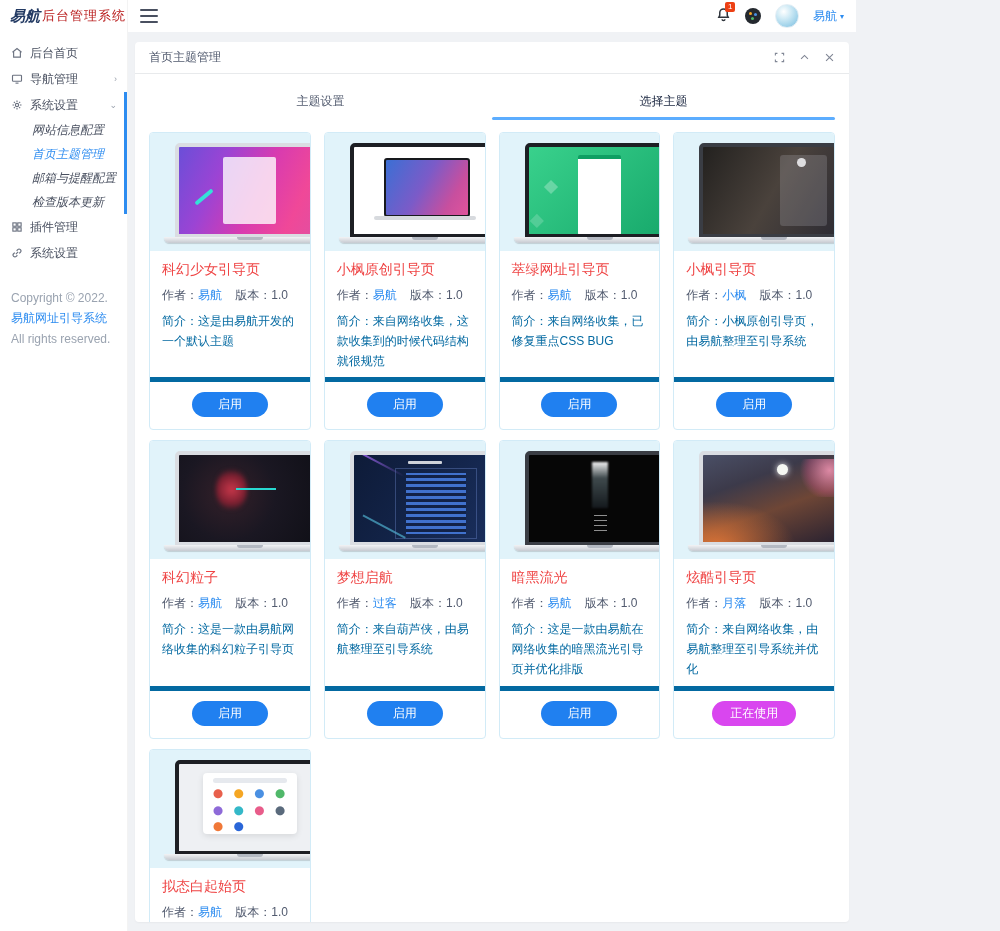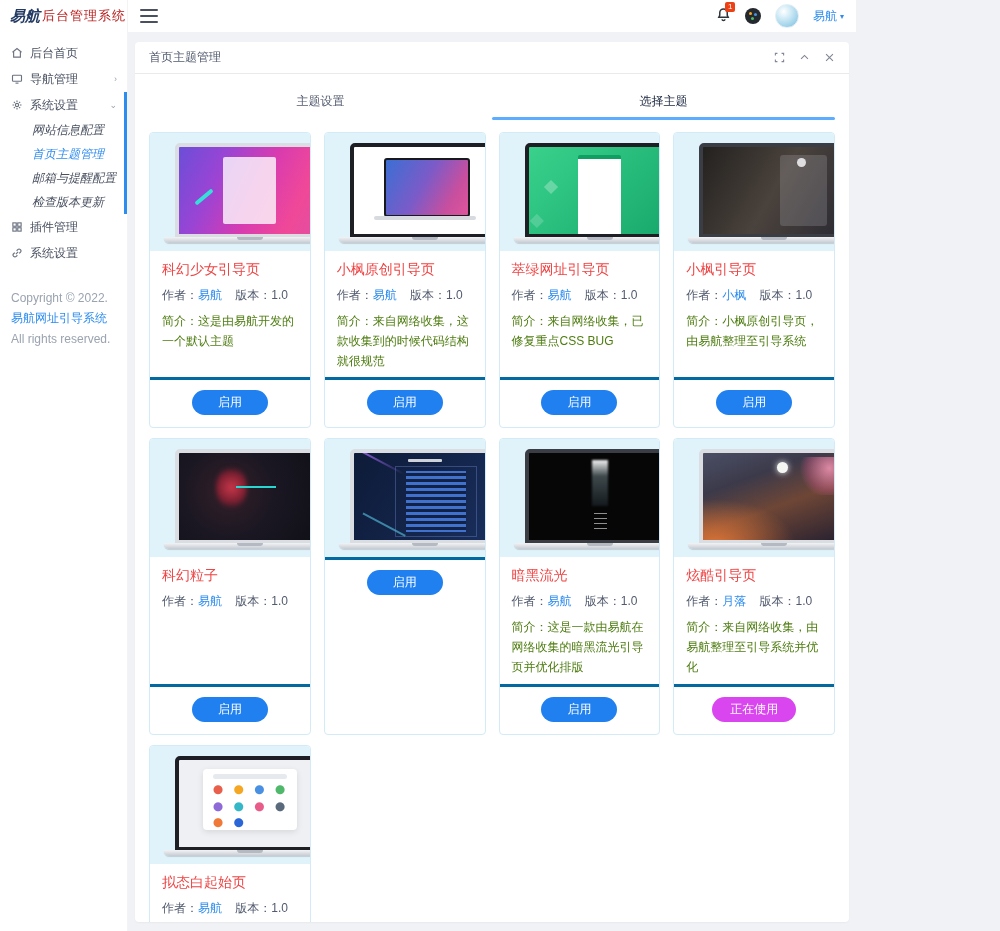--- a/index.html
+++ b/index.html
@@ -120,22 +120,22 @@
       radial-gradient(circle at 82% 62%, #5a6a7c 4px, transparent 5px),
       radial-gradient(circle at 16% 88%, #f07838 4px, transparent 5px),
       radial-gradient(circle at 38% 88%, #2a66d8 4px, transparent 5px); }
   .scr-t9::before { content:""; position:absolute; left:24%; top:16%; width:52%; height:5px; background:#e6e9ee; border-radius:3px; z-index:1; }
 
   
   .info { padding:10px 12px 6px 12px; flex:1; }
   .t-name { font-size:14px; color:#ef4444; margin-bottom:8px; }
   .t-meta { margin-bottom:8px; color:#515a6e; }
   .t-meta a.author { color:#2d8cf0; text-decoration:none; margin-right:10px; }
-  .t-desc { line-height:1.65; color:#4d7c0f; }
-  .actions { border-top:3px solid #0369a1; padding:10px 0 12px 0; text-align:center; }
+  .t-desc { line-height:1.65; color:#0369a1; }
+  .actions { border-top:5px solid #0369a1; padding:10px 0 12px 0; text-align:center; }
   .apply-btn { display:inline-block; min-width:76px; height:25px; padding:0 18px; background:#2080f0; color:#fff; border:none; border-radius:13px; font-size:12px; cursor:pointer; font-family:inherit; }
   .apply-btn.in-use { background:#d946ef; }
 </style>
 </head>
 <body>
 
 <div class="app">
 
   <aside class="sidebar">
     <div class="logo">
@@ -345,35 +345,48 @@
         <div class="screen scr-t5"></div>
         <div class="base"></div>
       </div>
     </div>
     <div class="info">
       <div class="t-name">科幻粒子</div>
       <div class="t-meta">
         <span class="lbl">作者：</span><a href="#" class="author">易航</a>
         <span class="lbl">版本：</span><span class="ver-val">1.0</span>
       </div>
+      <div class="t-desc">
+        <span class="d-lbl">简介：</span><span class="d-val">这是一款由易航网络收集的科幻粒子引导页</span>
+      </div>
     </div>
     <div class="actions">
       <button class="apply-btn">启用</button>
     </div>
   </div>
 
   <div class="theme-card bz-silver">
     <div class="preview">
       <div class="laptop">
         <div class="screen scr-t6">
                       <i class="deco"></i>
                     </div>
         <div class="base"></div>
       </div>
     </div>
+    <div class="info">
+      <div class="t-name">梦想启航</div>
+      <div class="t-meta">
+        <span class="lbl">作者：</span><a href="#" class="author">过客</a>
+        <span class="lbl">版本：</span><span class="ver-val">1.0</span>
+      </div>
+      <div class="t-desc">
+        <span class="d-lbl">简介：</span><span class="d-val">来自葫芦侠，由易航整理至引导系统</span>
+      </div>
+    </div>
     <div class="actions">
       <button class="apply-btn">启用</button>
     </div>
   </div>
 
   <div class="theme-card bz-gray">
     <div class="preview">
       <div class="laptop">
         <div class="screen scr-t7"></div>
         <div class="base"></div>

